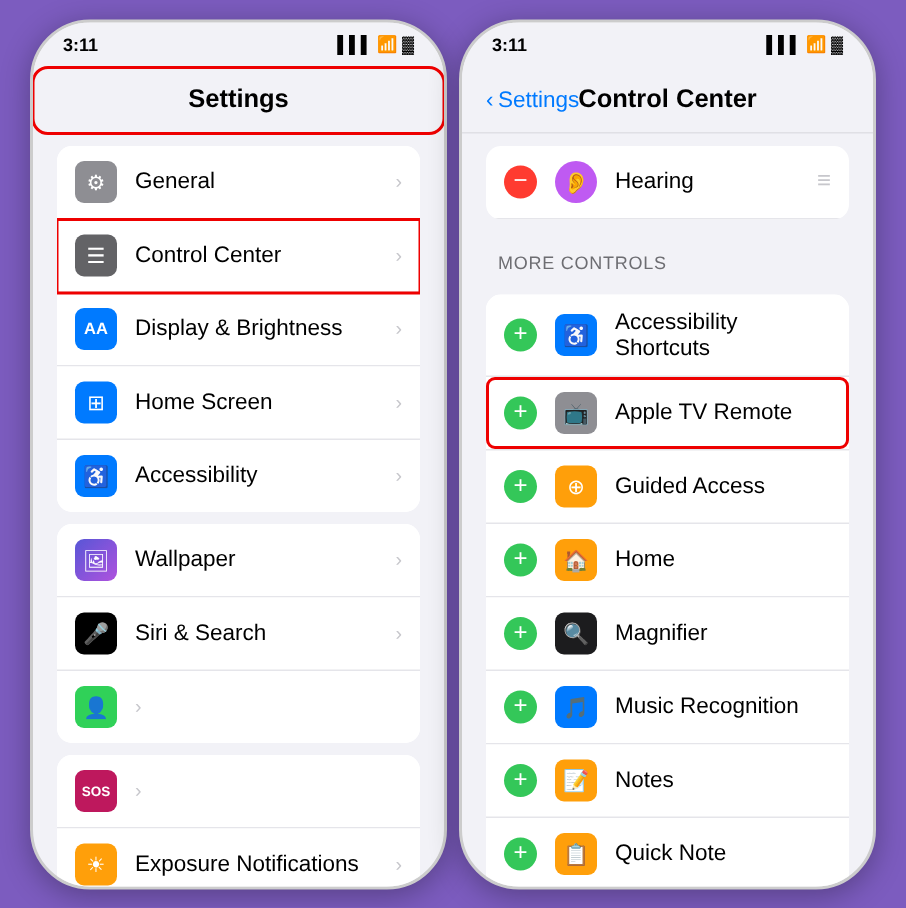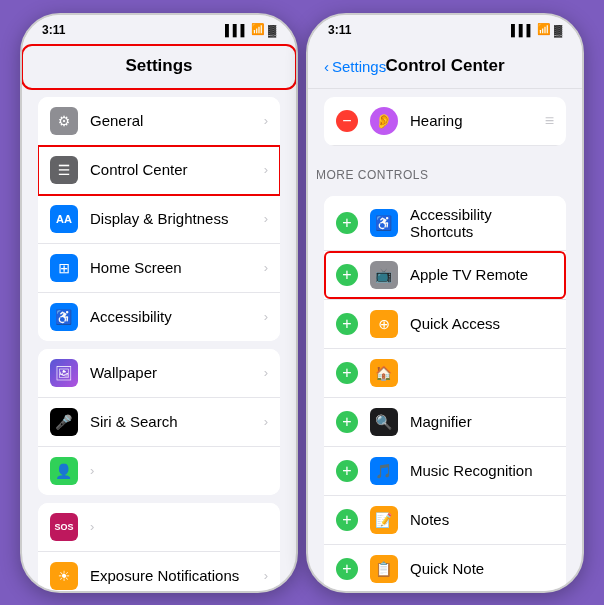--- a/index.html
+++ b/index.html
@@ -171,21 +171,21 @@
     }
     .cc-label {
       flex: 1;
       font-size: 15px;
       color: #000;
     }
     .section-header {
       font-size: 12px;
       color: #6d6d72;
       font-weight: 400;
-      padding: 14px 8px 6px;
+      padding: 14px 24px 6px;
       text-transform: uppercase;
       letter-spacing: 0.5px;
     }
     .hearing-item {
       display: flex;
       align-items: center;
       padding: 10px 12px;
       background: #fff;
       border-bottom: 0.5px solid #e5e5ea;
       min-height: 44px;
@@ -351,26 +351,27 @@
           <div class="cc-add-btn">+</div>
           <div class="cc-icon" style="background:#8e8e93;">📺</div>
           <span class="cc-label">Apple TV Remote</span>
           <div class="red-box"></div>
 
         </div>
 
         <div class="cc-item">
           <div class="cc-add-btn">+</div>
           <div class="cc-icon" style="background:#ff9f0a;">⊕</div>
-          <span class="cc-label">Quick Access</span>
+          <span class="cc-label">Guided Access</span>
         </div>
 
         <div class="cc-item">
           <div class="cc-add-btn">+</div>
           <div class="cc-icon" style="background:#ff9f0a;">🏠</div>
+          <span class="cc-label">Home</span>
         </div>
 
         <div class="cc-item">
           <div class="cc-add-btn">+</div>
           <div class="cc-icon" style="background:#1c1c1e;">🔍</div>
           <span class="cc-label">Magnifier</span>
         </div>
 
         <div class="cc-item">
           <div class="cc-add-btn">+</div>

